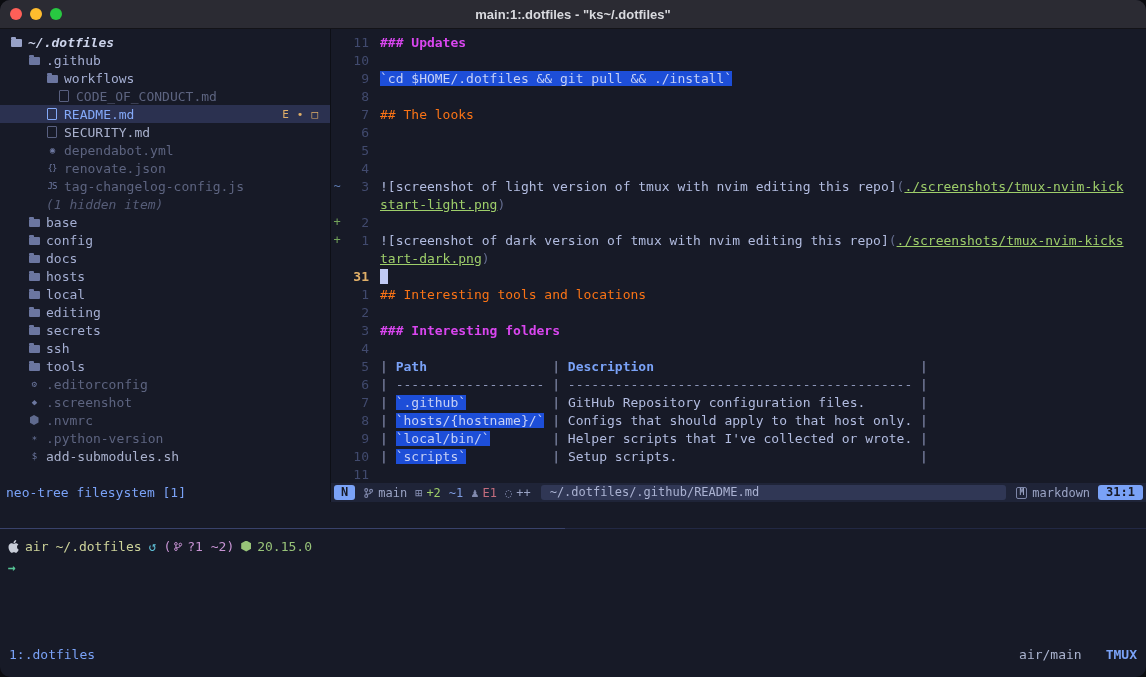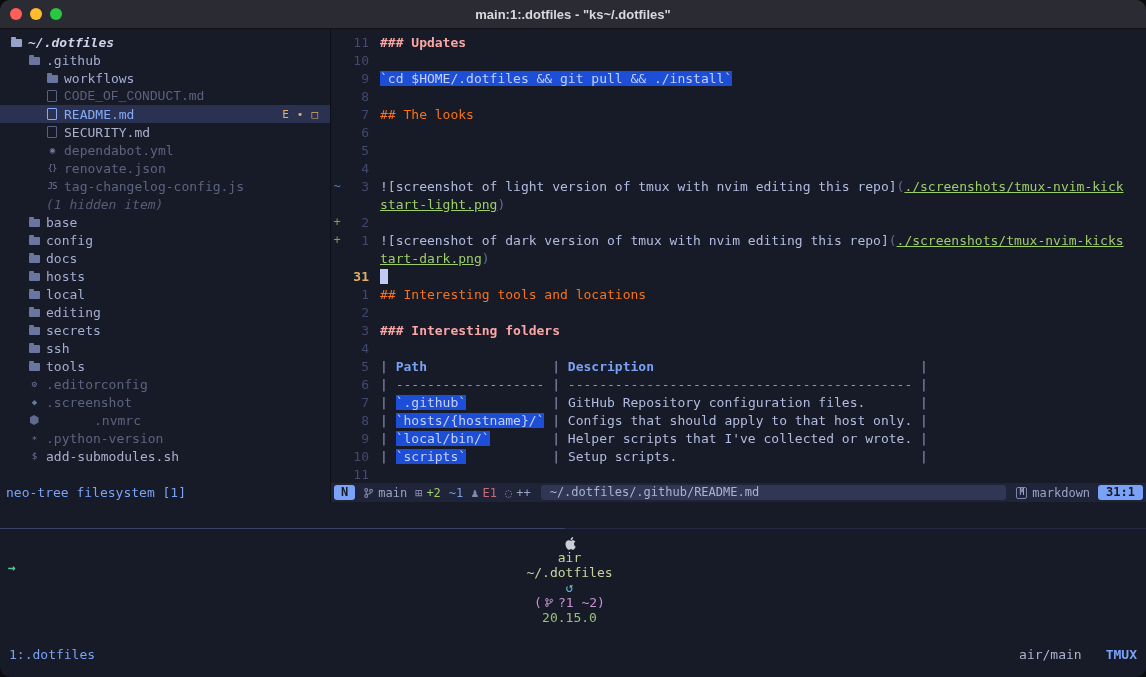--- a/index.html
+++ b/index.html
@@ -42,21 +42,21 @@
   .esign{width:12px;flex:0 0 12px;text-align:center;font-size:12px;color:#5d7ab0;}
   .esign.add{color:#73a35a;}
   .esign.chg{color:#5d7ab0;}
   .enum{width:26px;flex:0 0 26px;text-align:right;color:#414a6e;padding-right:11px;}
   .enum.cur{color:#e0af68;font-weight:bold;}
   .etext{flex:1;overflow:hidden;}
   .sg-text{color:#b2bce0}
   .sg-punct{color:#646c8e}
   .sg-url{color:#9ece6a;text-decoration:underline}
   .sg-h2{color:#f97316;font-weight:normal}
-  .sg-h3{color:#fca5a5;font-weight:bold}
+  .sg-h3{color:#d946ef;font-weight:bold}
   .sg-code,.sg-codecell{background:#1d4ed8;color:#c6d0f5}
   .sg-th{color:#7aa2f7;font-weight:bold}
   .sg-td{color:#b2bce0}
   .sg-tpunct{color:#8c95b8}
   .cursor{display:inline-block;width:8px;height:15px;background:#c0caf5;vertical-align:middle;}
   
   .lualine{position:absolute;left:331px;top:454px;right:0;height:19px;background:#1f2438;display:flex;
            align-items:center;font-size:12px;color:#9aa3c4;}
   .chip{background:#7aa2f7;color:#171a27;font-weight:bold;border-radius:3px;padding:0 7px;height:15px;
         line-height:15px;margin:0 8px 0 3px;}
@@ -67,21 +67,21 @@
   .sl-tok.err{color:#c36d7d}
   .slpath{flex:1;background:#303755;border-radius:3px;height:15px;line-height:15px;margin:0 10px 0 2px;
           padding:0 9px;color:#aab2d2;overflow:hidden;white-space:nowrap;}
   .mdicon{border:1px solid #7d86a8;color:#9aa3c4;font-size:8px;padding:0 2px;border-radius:2px;height:10px;
           line-height:10px;margin-right:5px;font-weight:bold;}
   .poschip{background:#7aa2f7;color:#171a27;font-weight:bold;border-radius:3px;padding:0 8px;height:15px;
            line-height:15px;margin-right:3px;}
   
   .pdiv{position:absolute;top:499px;left:0;right:0;height:1px;
         background:linear-gradient(to right,#39426b 0,#39426b 565px,#222844 565px);}
-  .prompt1{position:absolute;top:508px;left:8px;right:8px;height:18px;display:flex;align-items:center;white-space:pre;flex-direction:column;}
+  .prompt1{position:absolute;top:508px;left:8px;right:8px;height:18px;display:flex;align-items:center;white-space:pre;}
   .prompt1 > *{margin-right:7px;}
   .p-apple{display:inline-flex;align-items:center;margin-right:6px;}
   .p-host,.p-cwd{color:#cdd39a;}
   .p-refresh{color:#5fc0d8;}
   .p-git{color:#c793d3;display:inline-flex;align-items:center;}
   .p-git svg{margin:0 4px 0 2px;}
   .p-hex{width:10px;height:11px;background:#98c379;clip-path:polygon(50% 0,100% 25%,100% 75%,50% 100%,0 75%,0 25%);
          display:inline-block;margin-right:6px;}
   .p-node{color:#98c379;}
   .prompt2{position:absolute;top:529px;left:8px;height:18px;display:flex;align-items:center;}
@@ -118,21 +118,21 @@
             <span class="i-folder"></span>
           </span>
           <span class="lbl">.github</span>
         </div>
         <div class="trow" style="padding-left: 46px;">
           <span class="i">
             <span class="i-folder"></span>
           </span>
           <span class="lbl">workflows</span>
         </div>
-        <div class="trow" style="padding-left: 46px; font-family: Liberation Mono, monospace;">
+        <div class="trow" style="padding-left: 58px;">
           <span class="i">
             <span class="i-file"></span>
           </span>
           <span class="lbl muted">CODE_OF_CONDUCT.md</span>
         </div>
         <div class="trow sel" style="padding-left: 46px;">
           <span class="i">
             <span class="i-file"></span>
           </span>
           <span class="lbl selected">README.md</span>
@@ -218,21 +218,21 @@
           <span class="lbl">tools</span>
         </div>
         <div class="trow" style="padding-left: 28px;">
           <span class="i i-txt">⚙</span>
           <span class="lbl muted">.editorconfig</span>
         </div>
         <div class="trow" style="padding-left: 28px;">
           <span class="i i-txt">◆</span>
           <span class="lbl muted">.screenshot</span>
         </div>
-        <div class="trow" style="padding-left: 28px; gap: 48px;">
+        <div class="trow" style="padding-left: 28px;">
           <span class="i">
             <span class="i-hex"></span>
           </span>
           <span class="lbl muted">.nvmrc</span>
         </div>
         <div class="trow" style="padding-left: 28px;">
           <span class="i i-txt">∗</span>
           <span class="lbl muted">.python-version</span>
         </div>
         <div class="trow" style="padding-left: 28px;">

